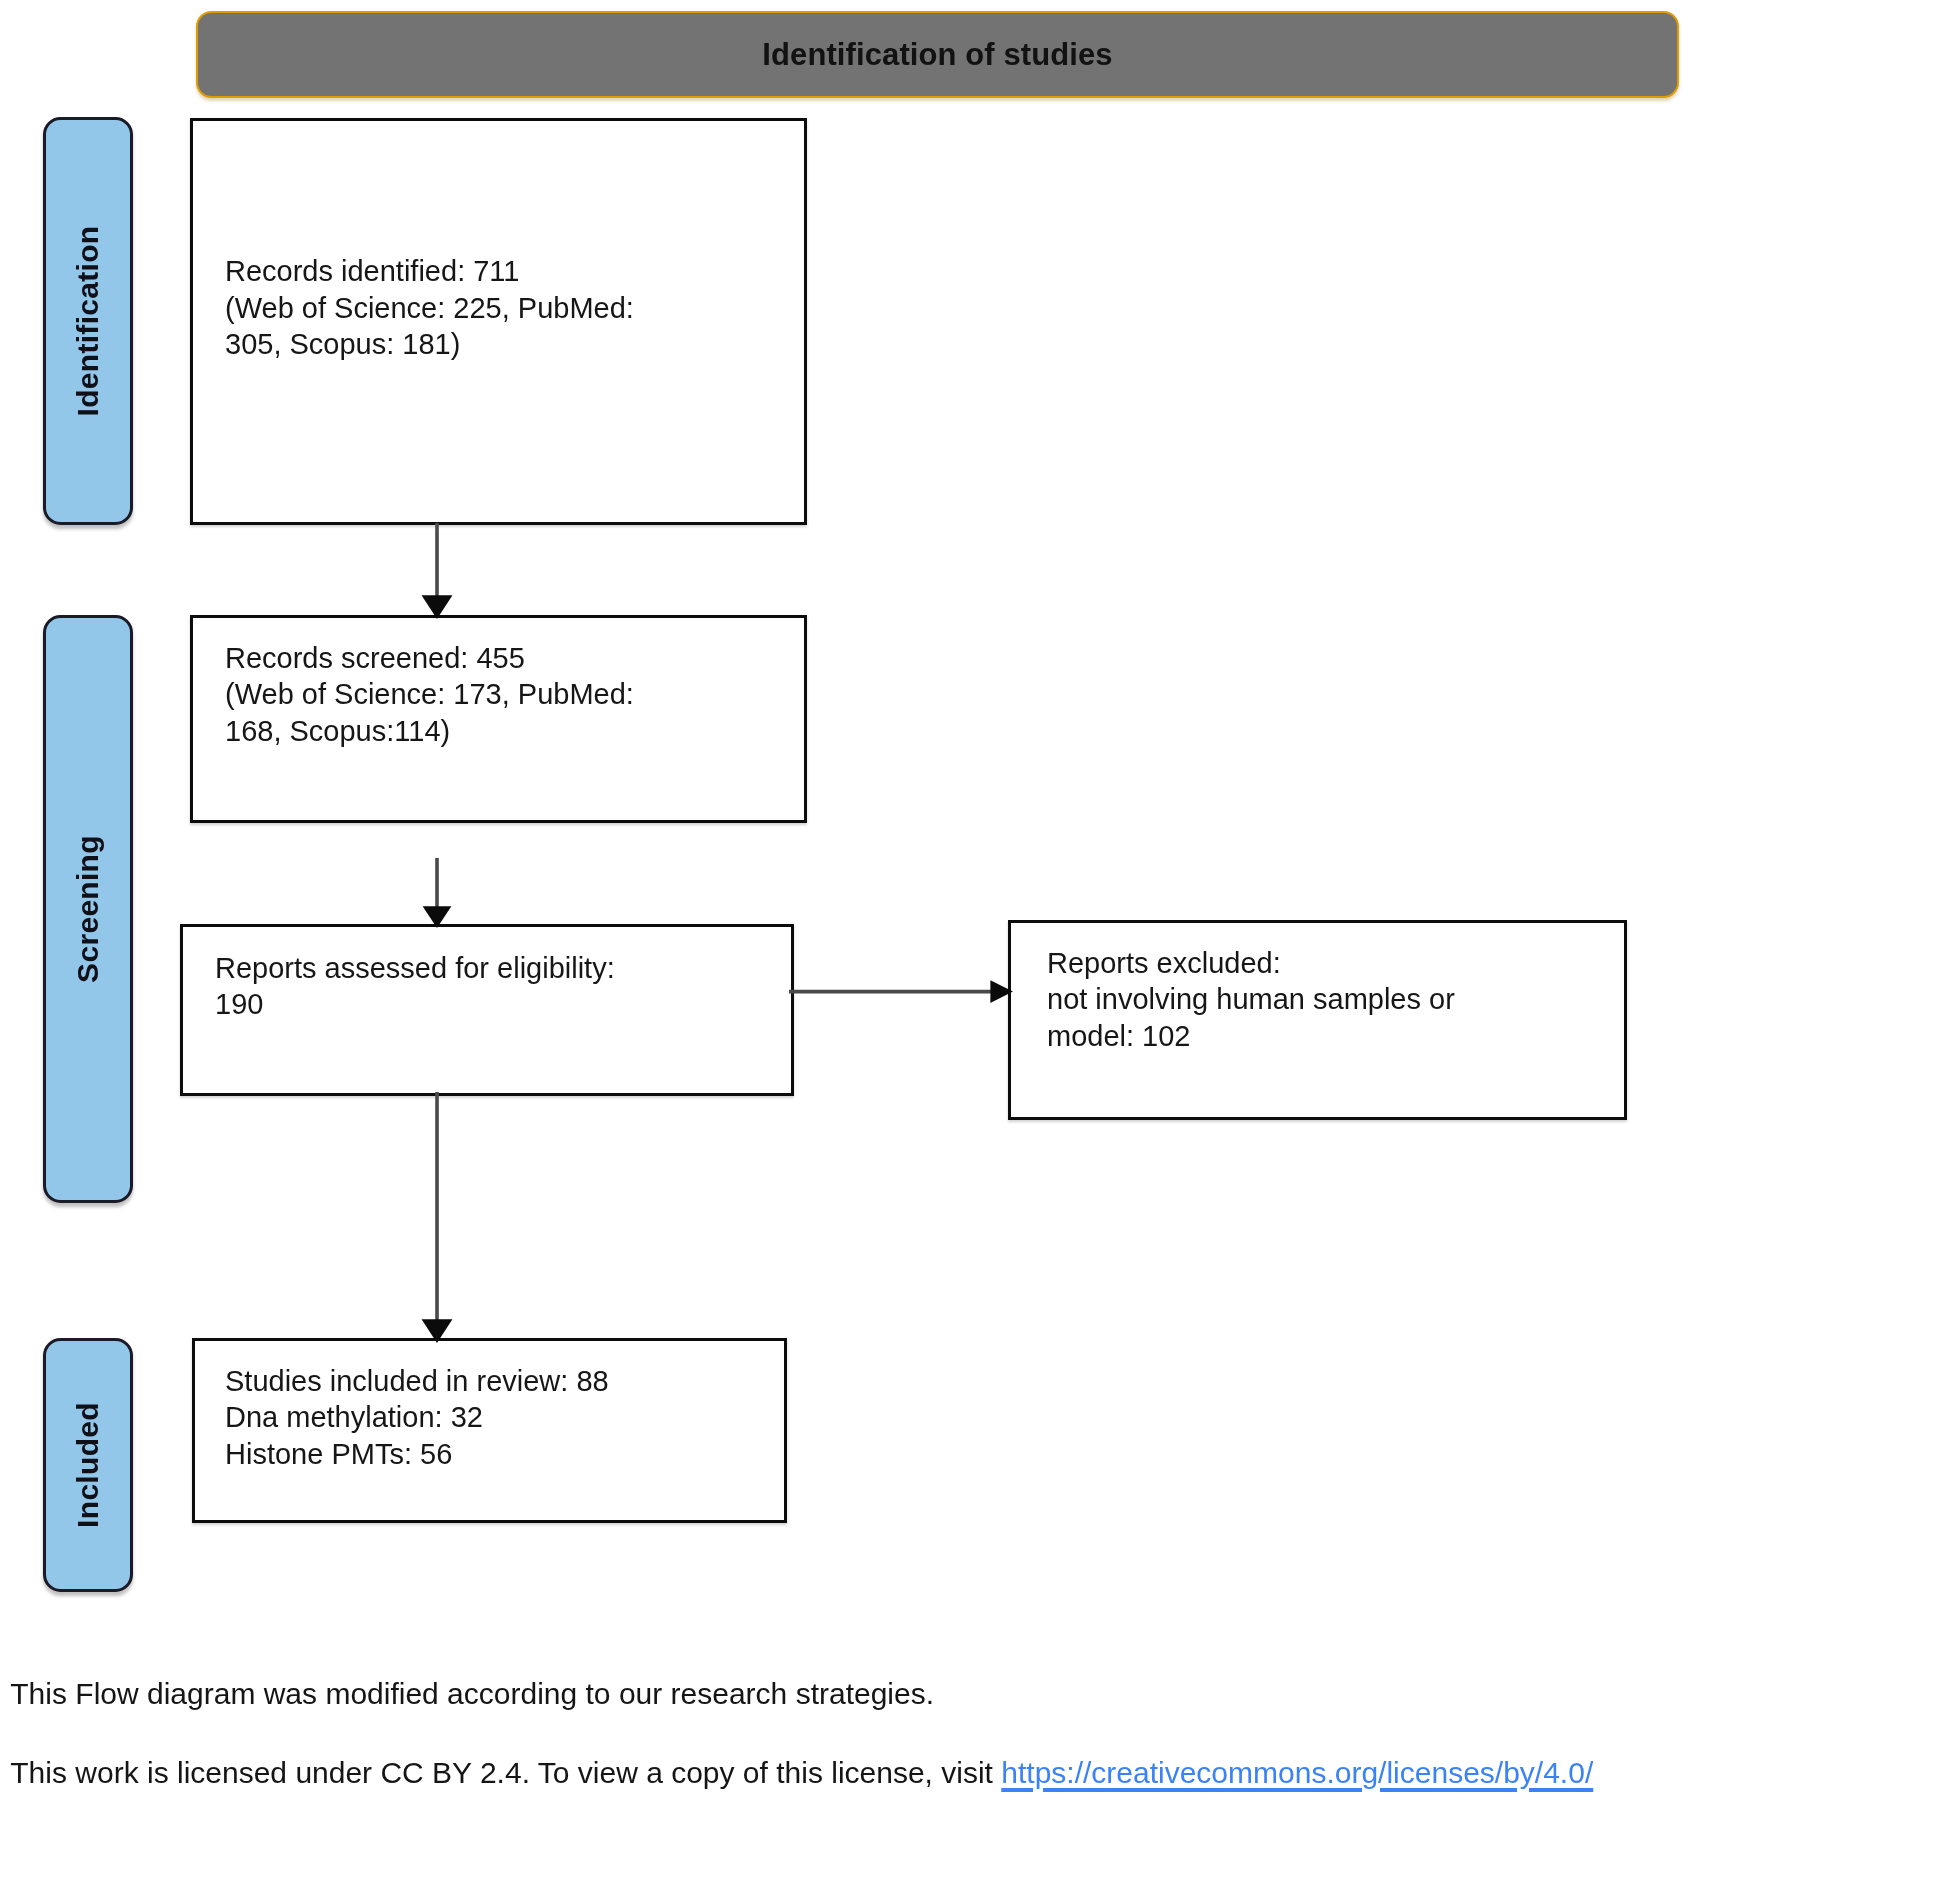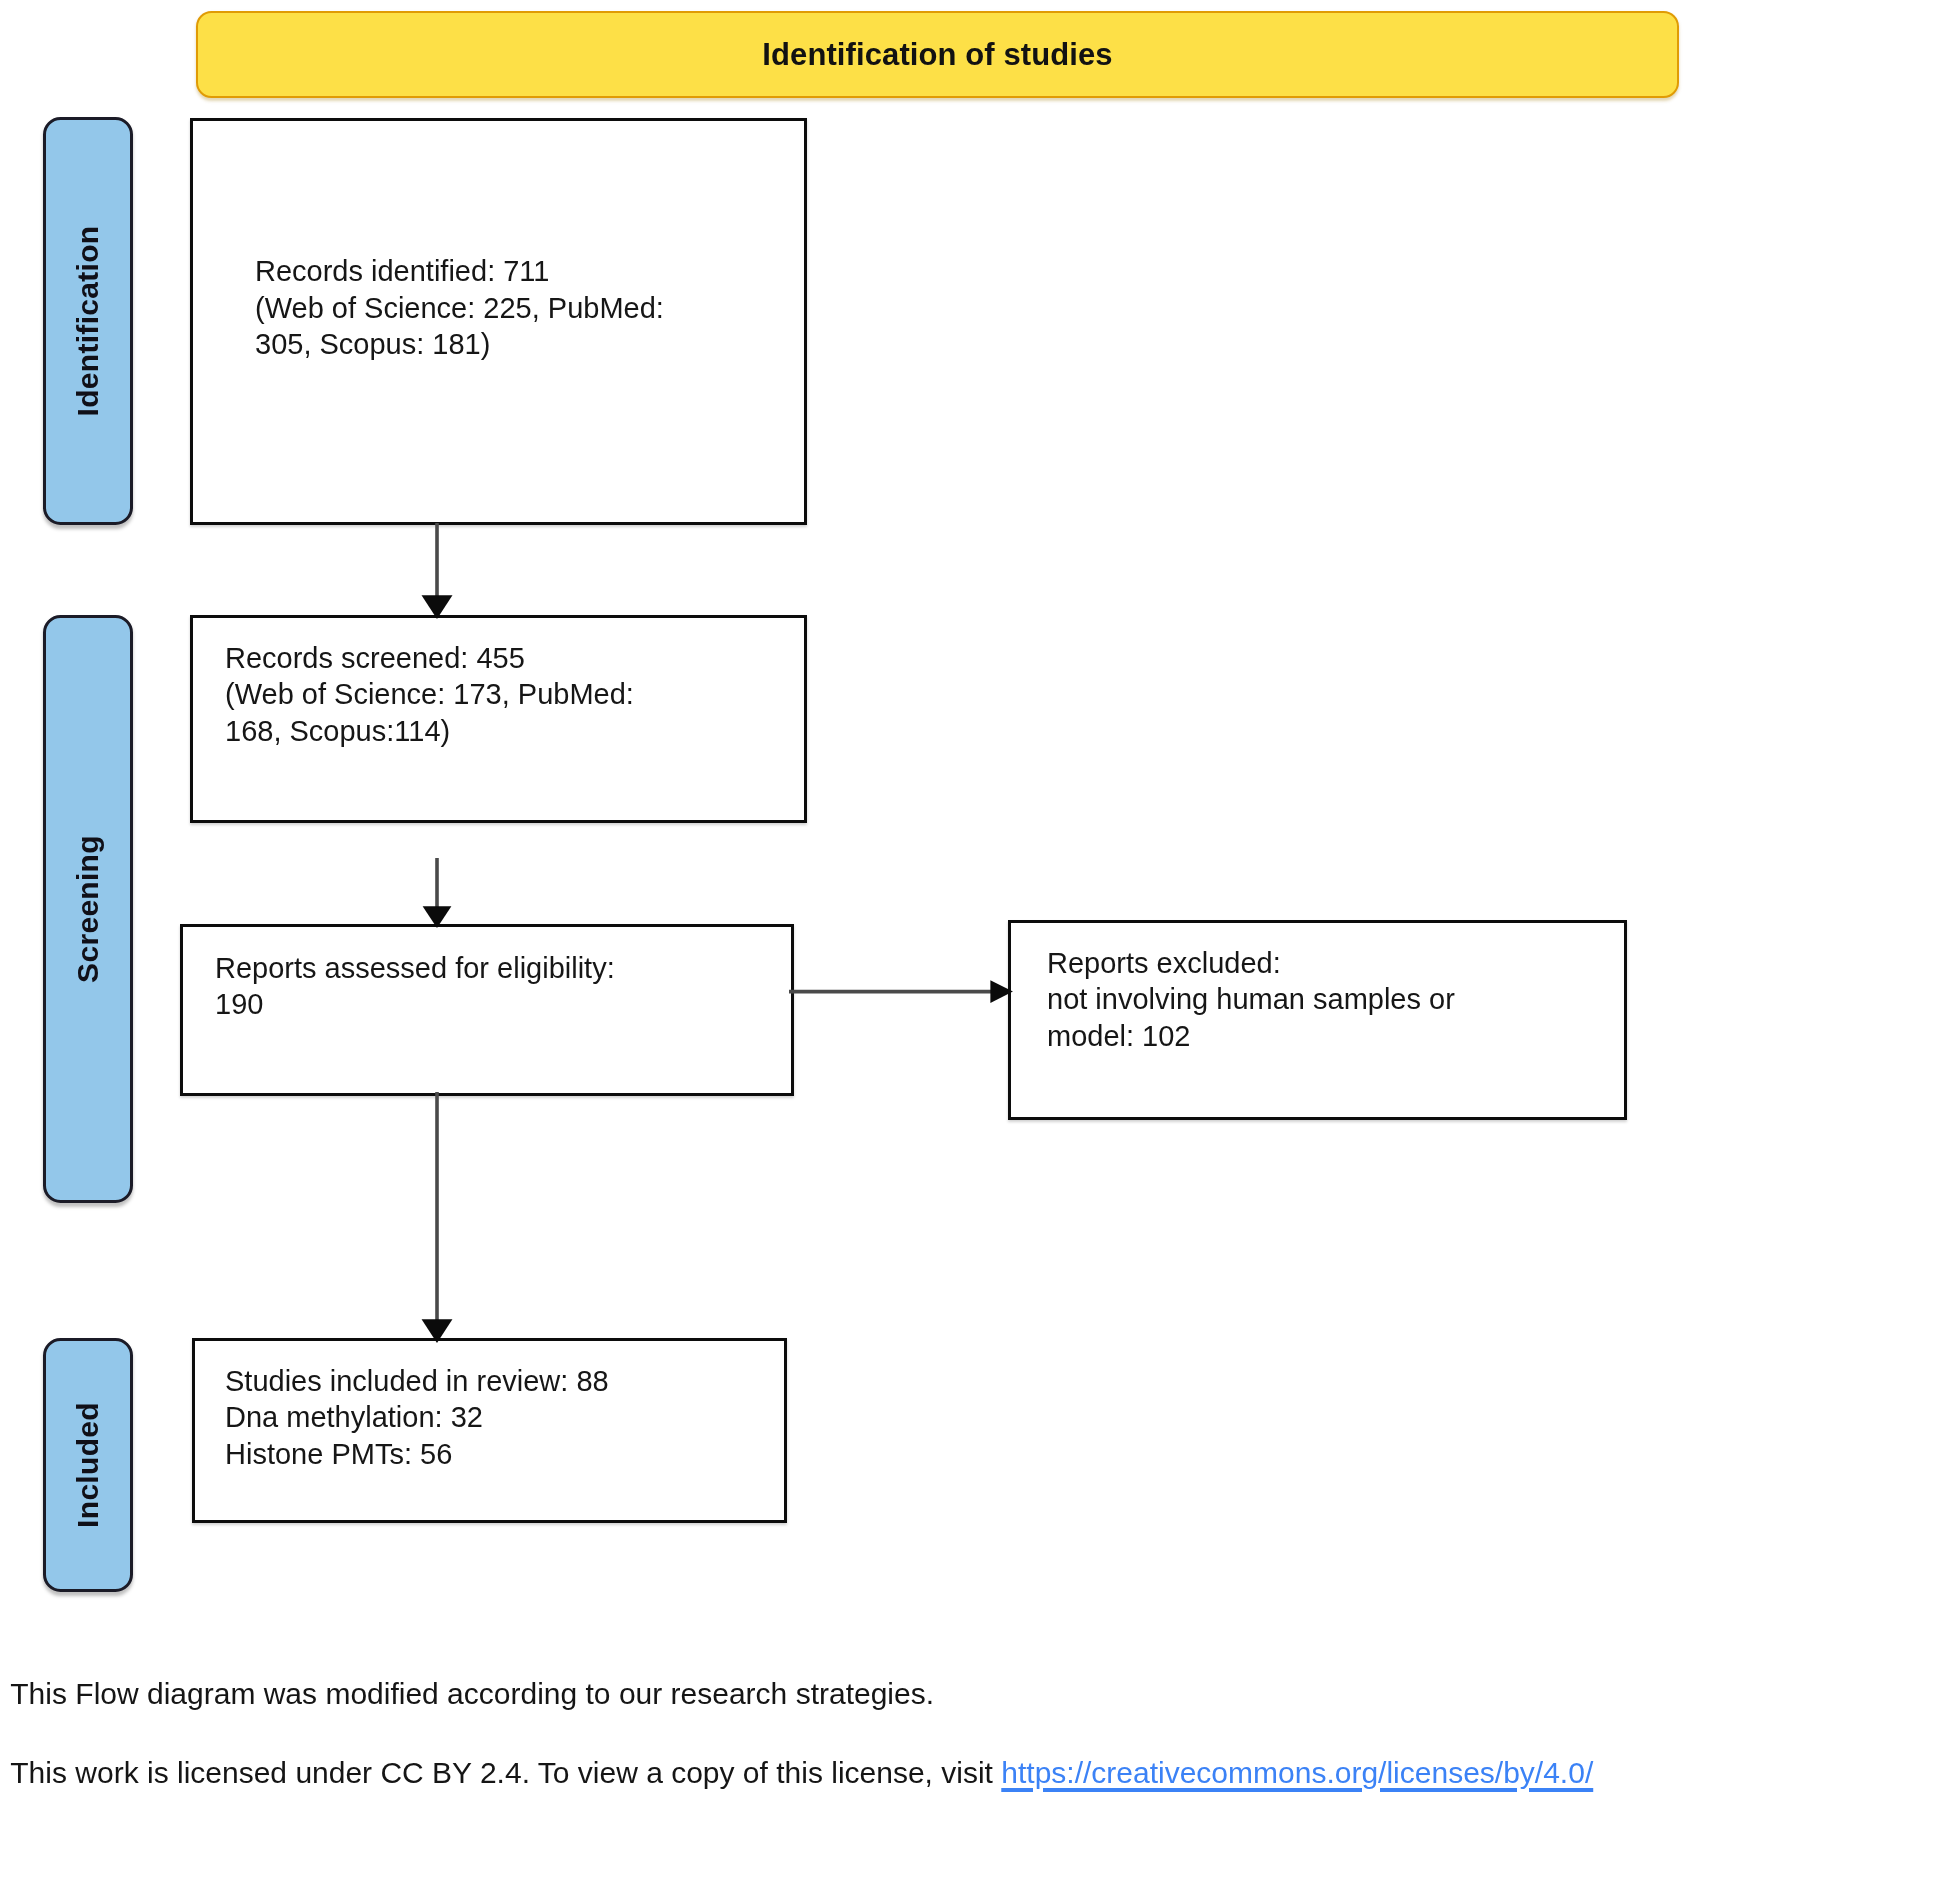--- a/index.html
+++ b/index.html
@@ -19,21 +19,21 @@
     overflow: hidden;
   }
 
   
   .header-banner {
     position: absolute;
     left: 196px;
     top: 11.3px;
     width: 1483px;
     height: 87px;
-    background: #fde047;
+    background: #737373;
     border: 2.6px solid #e09b05;
     border-radius: 15.4px;
     box-sizing: border-box;
     display: flex;
     align-items: center;
     justify-content: center;
     box-shadow: 0 2.6px 3.1px rgba(160,120,0,0.30);
   }
   .header-banner-title {
     font-size: 31px;
@@ -80,21 +80,21 @@
     position: absolute;
     left: 32px;
     right: 13.4px;
     font-size: 29px;
     line-height: 1.26;
     color: #161616;
     white-space: pre-line;
   }
 
   #box-identified      { left: 190px;  top: 118px;  width: 617px; height: 407px; }
-  #box-identified .flow-box-text { top: 132px; margin-left: 30px; }
+  #box-identified .flow-box-text { top: 132px; }
 
   #box-screened        { left: 190px;  top: 615px; width: 617px; height: 208px; }
   #box-screened .flow-box-text { top: 21.6px; }
 
   #box-eligibility     { left: 180px;  top: 924px; width: 614px; height: 172px; }
   #box-eligibility .flow-box-text { top: 22.6px; }
 
   #box-excluded        { left: 1008px; top: 920px; width: 619px; height: 200px; padding-left: 7px; }
   #box-excluded .flow-box-text { top: 21.6px; left: 36px; }
 

